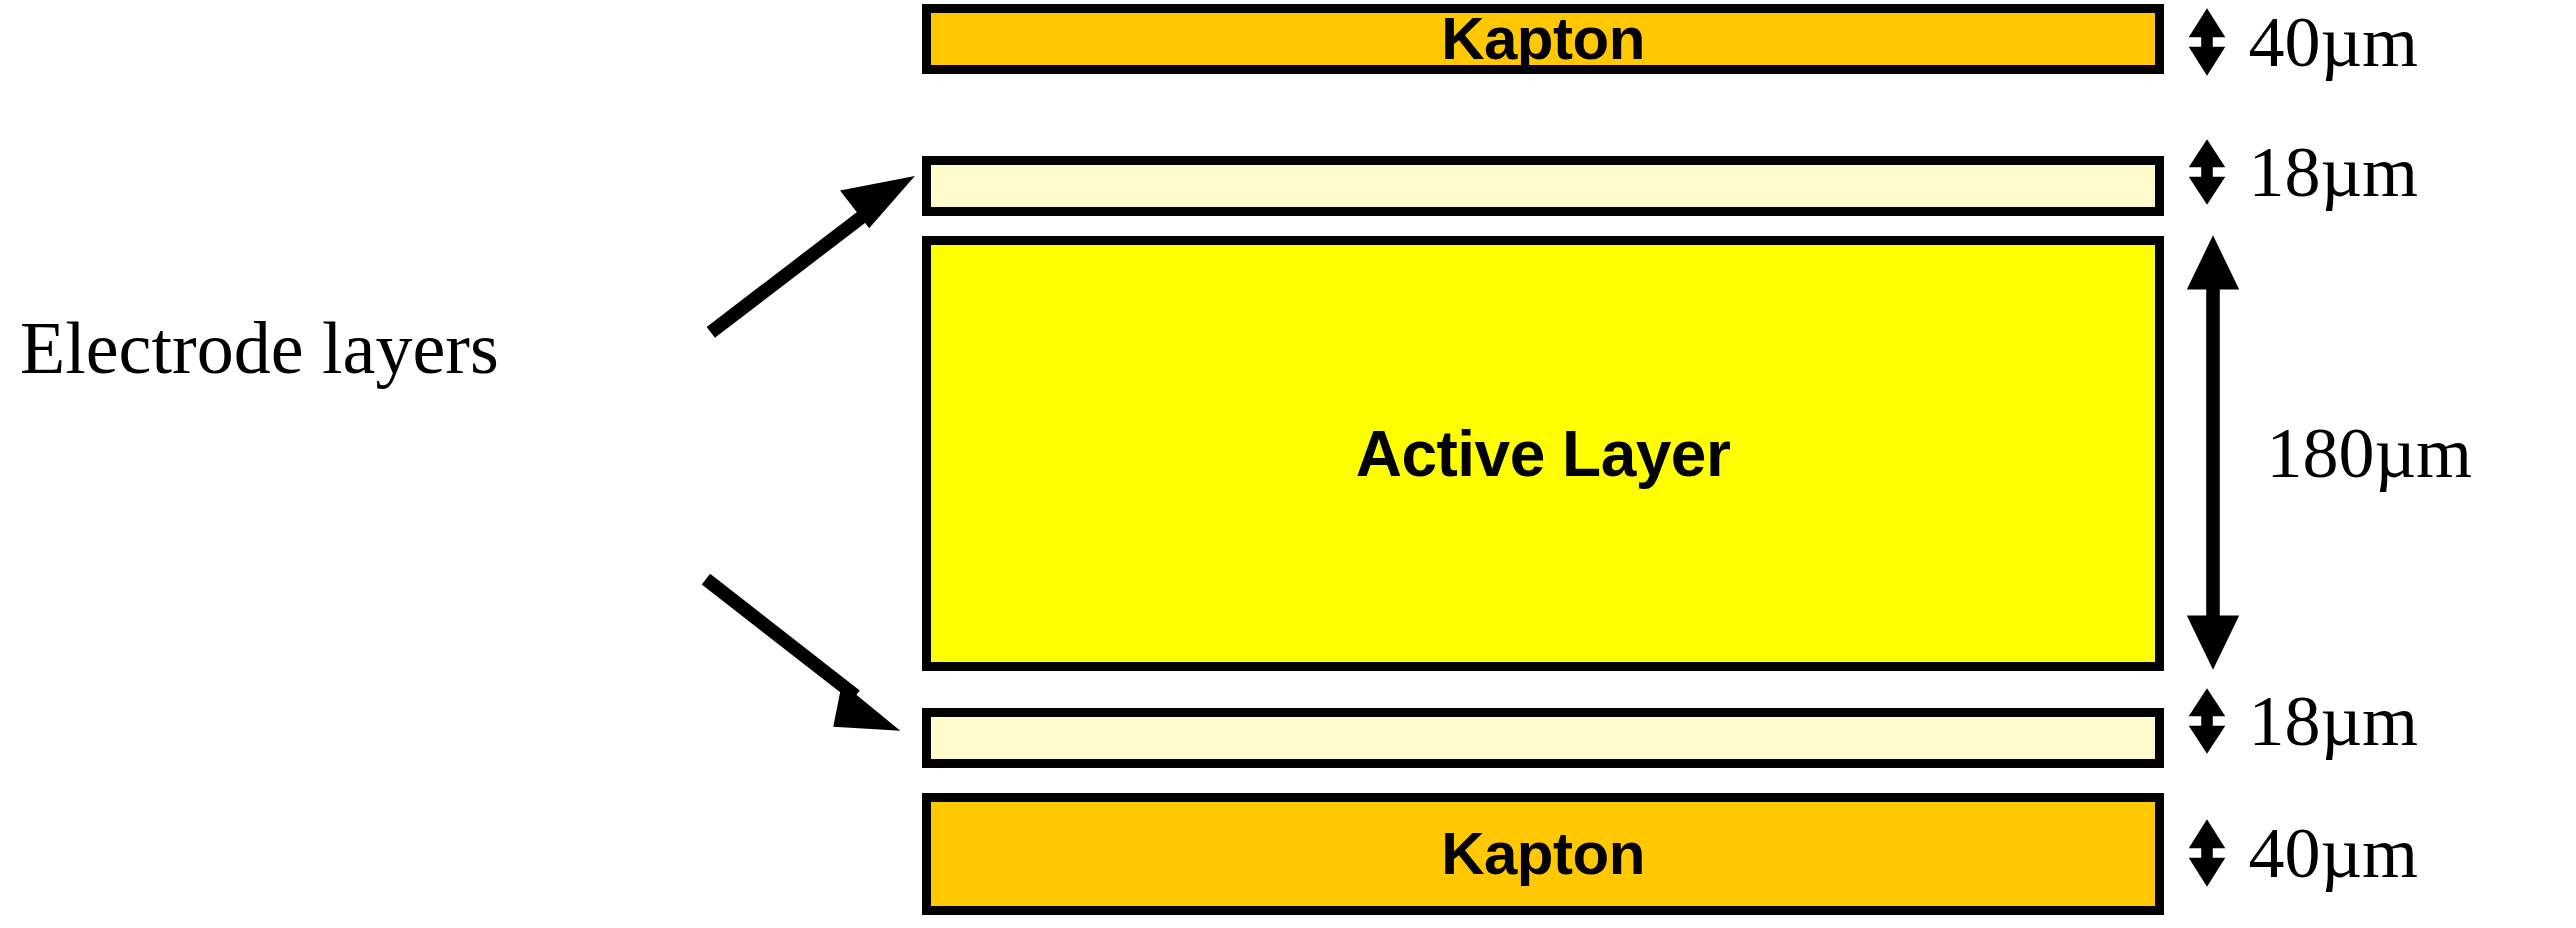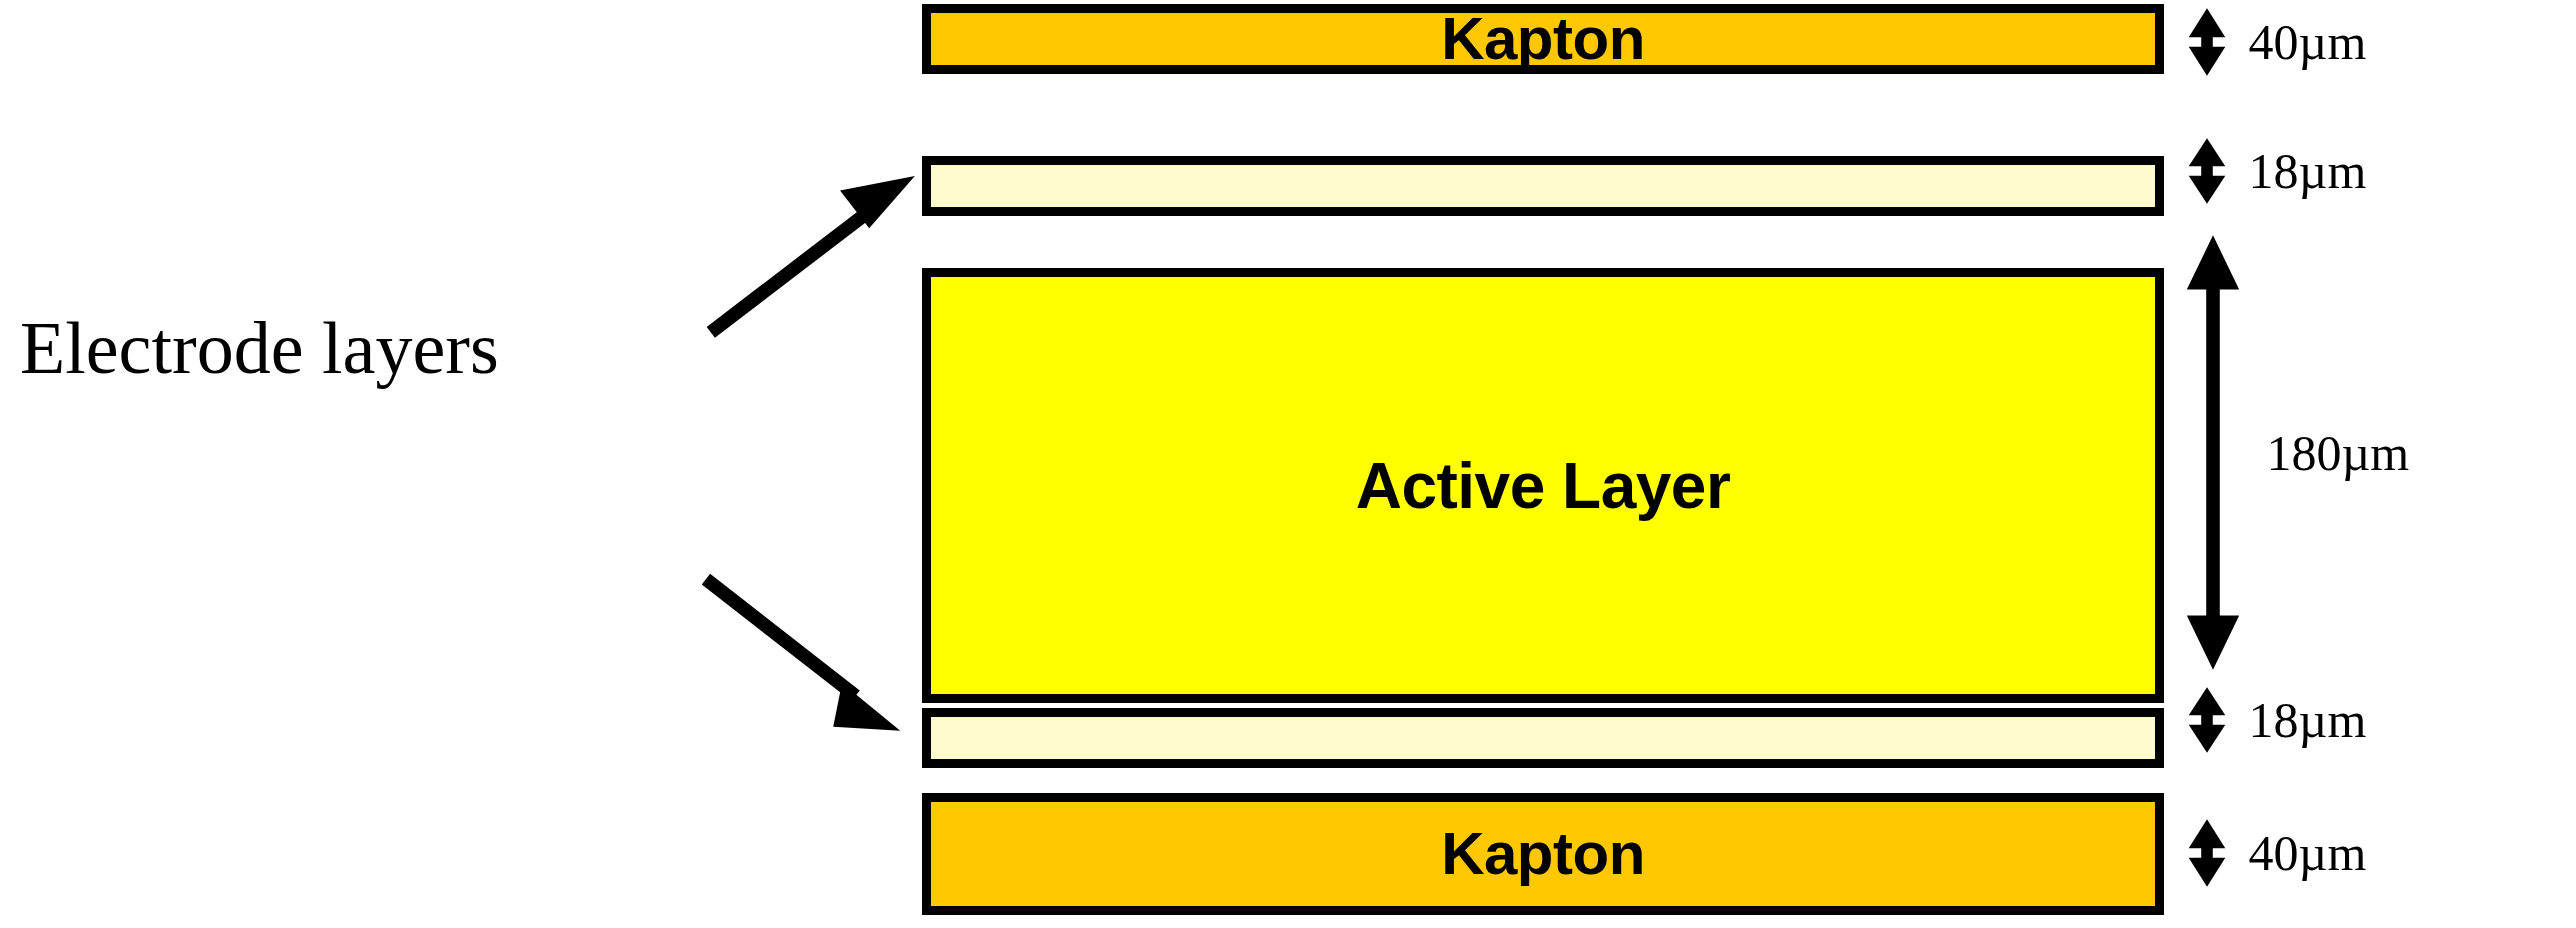--- a/index.html
+++ b/index.html
@@ -44,21 +44,20 @@
   #electrode-top {
     left: 922px;  top: 156px;
     width: 1242px; height: 60px;
     background: #FFFBCC;
   }
 
   #active-layer {
     left: 922px;  top: 236px;
     width: 1242px; height: 435px;
     background: #FFFF00;
-    margin-top: 32px;
   }
   #active-layer .layer-label { font-size: 64px; }
 
   #electrode-bottom {
     left: 922px;  top: 708px;
     width: 1242px; height: 60px;
     background: #FFFBCC;
   }
 
   #kapton-bottom {
@@ -72,21 +71,21 @@
   .dim-row {
     position: absolute;
     display: flex;
     align-items: center;
   }
   .dim-arrow {
     display: block;
   }
   .dim-text {
     font-family: "Liberation Serif", serif;
-    font-size: 50px;
+    font-size: 72px;
     color: #000000;
     line-height: 1;
     white-space: nowrap;
     margin-left: 15.6px;
   }
 
   #dim-40-top    { left: 2181px; top: 5.8px; }
   #dim-18-top    { left: 2181px; top: 136px; }
   #dim-180       { left: 2181px; top: 233px; }
   #dim-18-bottom { left: 2181px; top: 685px; }

